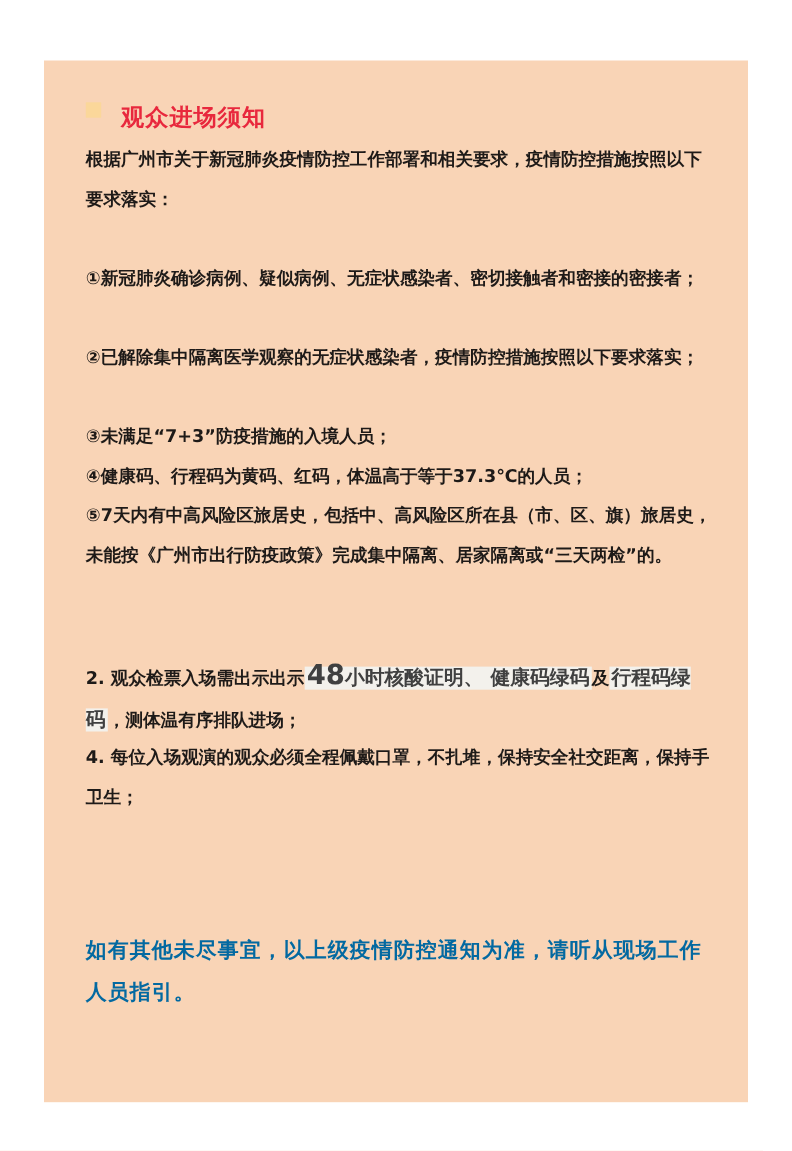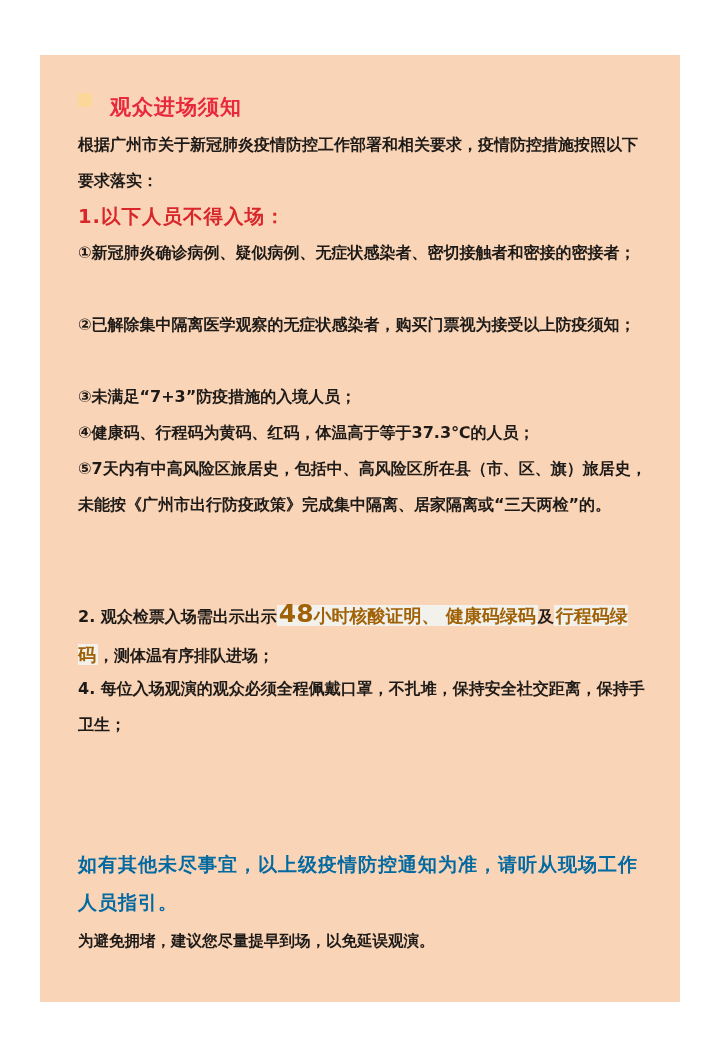--- a/index.html
+++ b/index.html
@@ -6,48 +6,46 @@
   body { width:720px; height:1046px; position:relative; overflow:hidden;
          font-family:"DejaVu Sans", "Liberation Sans", sans-serif; }
   .panel { position:absolute; left:40px; top:55px; width:640px; height:947px;
            background:#f9d4b6; }
   .title-row { position:absolute; left:38px; top:38px; height:30px; display:flex; }
   .title-square { width:14px; height:14px; background:#fbd79a; margin-right:18px; }
   .title { color:#e8283d; font-size:21px; font-weight:bold; letter-spacing:1px; }
   .block { position:absolute; left:38px; width:572px; color:#1e1a18; font-size:16px;
            font-weight:bold; line-height:36px; }
   .red-head { color:#d9262b; font-size:19.5px; font-weight:bold; letter-spacing:1px; }
-  .green { color:#a16207; background:#f3f1ec; font-weight:bold; font-size:18px; padding:0 2px; }
+  .green { color:#404040; background:#f3f1ec; font-weight:bold; font-size:18px; padding:0 2px; }
   .green-big { font-size:25px; }
   .red-note { color:#0369a1; font-size:19px; font-weight:bold; line-height:38px; letter-spacing:1px; }
   .small { font-size:15.5px; }
 </style>
 </head>
 <body>
 
 <div class="panel">
 
   <div class="title-row">
     <span class="title-square"></span>
     <span class="title">观众进场须知</span>
   </div>
 
   <div class="block" style="top:72px;">根据广州市关于新冠肺炎疫情防控工作部署和相关要求，疫情防控措施按照以下要求落实：</div>
 
-  <div class="block red-head" style="top:144px;">1.以下人员不得入场：</div>
 
   <div class="block" style="top:180px;">①新冠肺炎确诊病例、疑似病例、无症状感染者、密切接触者和密接的密接者；</div>
-  <div class="block" style="top:252px;">②已解除集中隔离医学观察的无症状感染者，购买门票视为接受以上防疫须知；</div>
+  <div class="block" style="top:252px;">②已解除集中隔离医学观察的无症状感染者，疫情防控措施按照以下要求落实；</div>
   <div class="block" style="top:324px;">③未满足“7+3”防疫措施的入境人员；</div>
   <div class="block" style="top:360px;">④健康码、行程码为黄码、红码，体温高于等于37.3℃的人员；</div>
   <div class="block" style="top:396px;">⑤7天内有中高风险区旅居史，包括中、高风险区所在县（市、区、旗）旅居史，未能按《广州市出行防疫政策》完成集中隔离、居家隔离或“三天两检”的。</div>
 
   <div class="block" style="top:540px; line-height:38px;">
     <span>2. 观众检票入场需出示出示</span><span class="green"><span class="green-big">48</span><span>小时核酸证明、 健康码绿码</span></span><span>及</span><span class="green">行程码绿码</span><span>，测体温有序排队进场；</span>
   </div>
 
   <div class="block" style="top:616px;">4. 每位入场观演的观众必须全程佩戴口罩，不扎堆，保持安全社交距离，保持手卫生；</div>
 
   <div class="block red-note" style="top:790px;">如有其他未尽事宜，以上级疫情防控通知为准，请听从现场工作人员指引。</div>
 
-  <div class="block small" style="top:868px;">为避免拥堵，建议您尽量提早到场，以免延误观演。</div>
 
 </div>
 
 </body></html>

